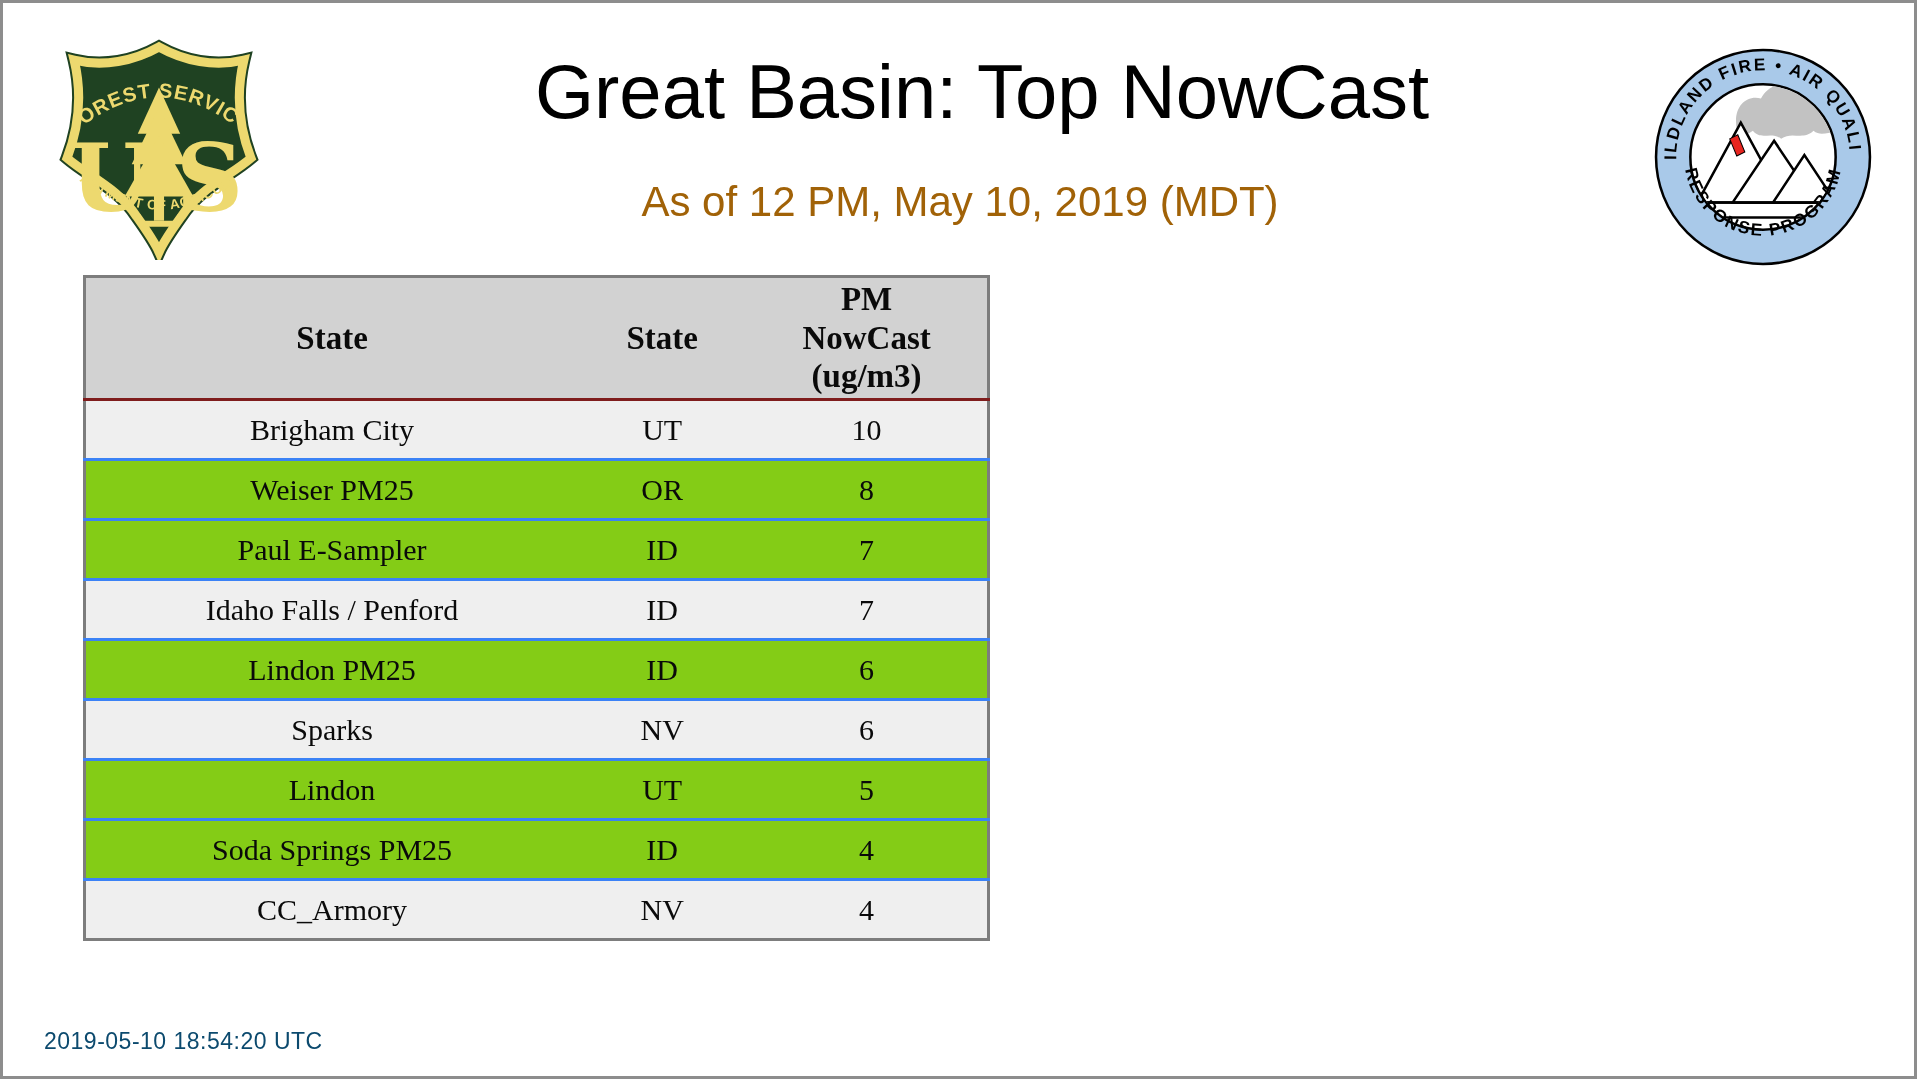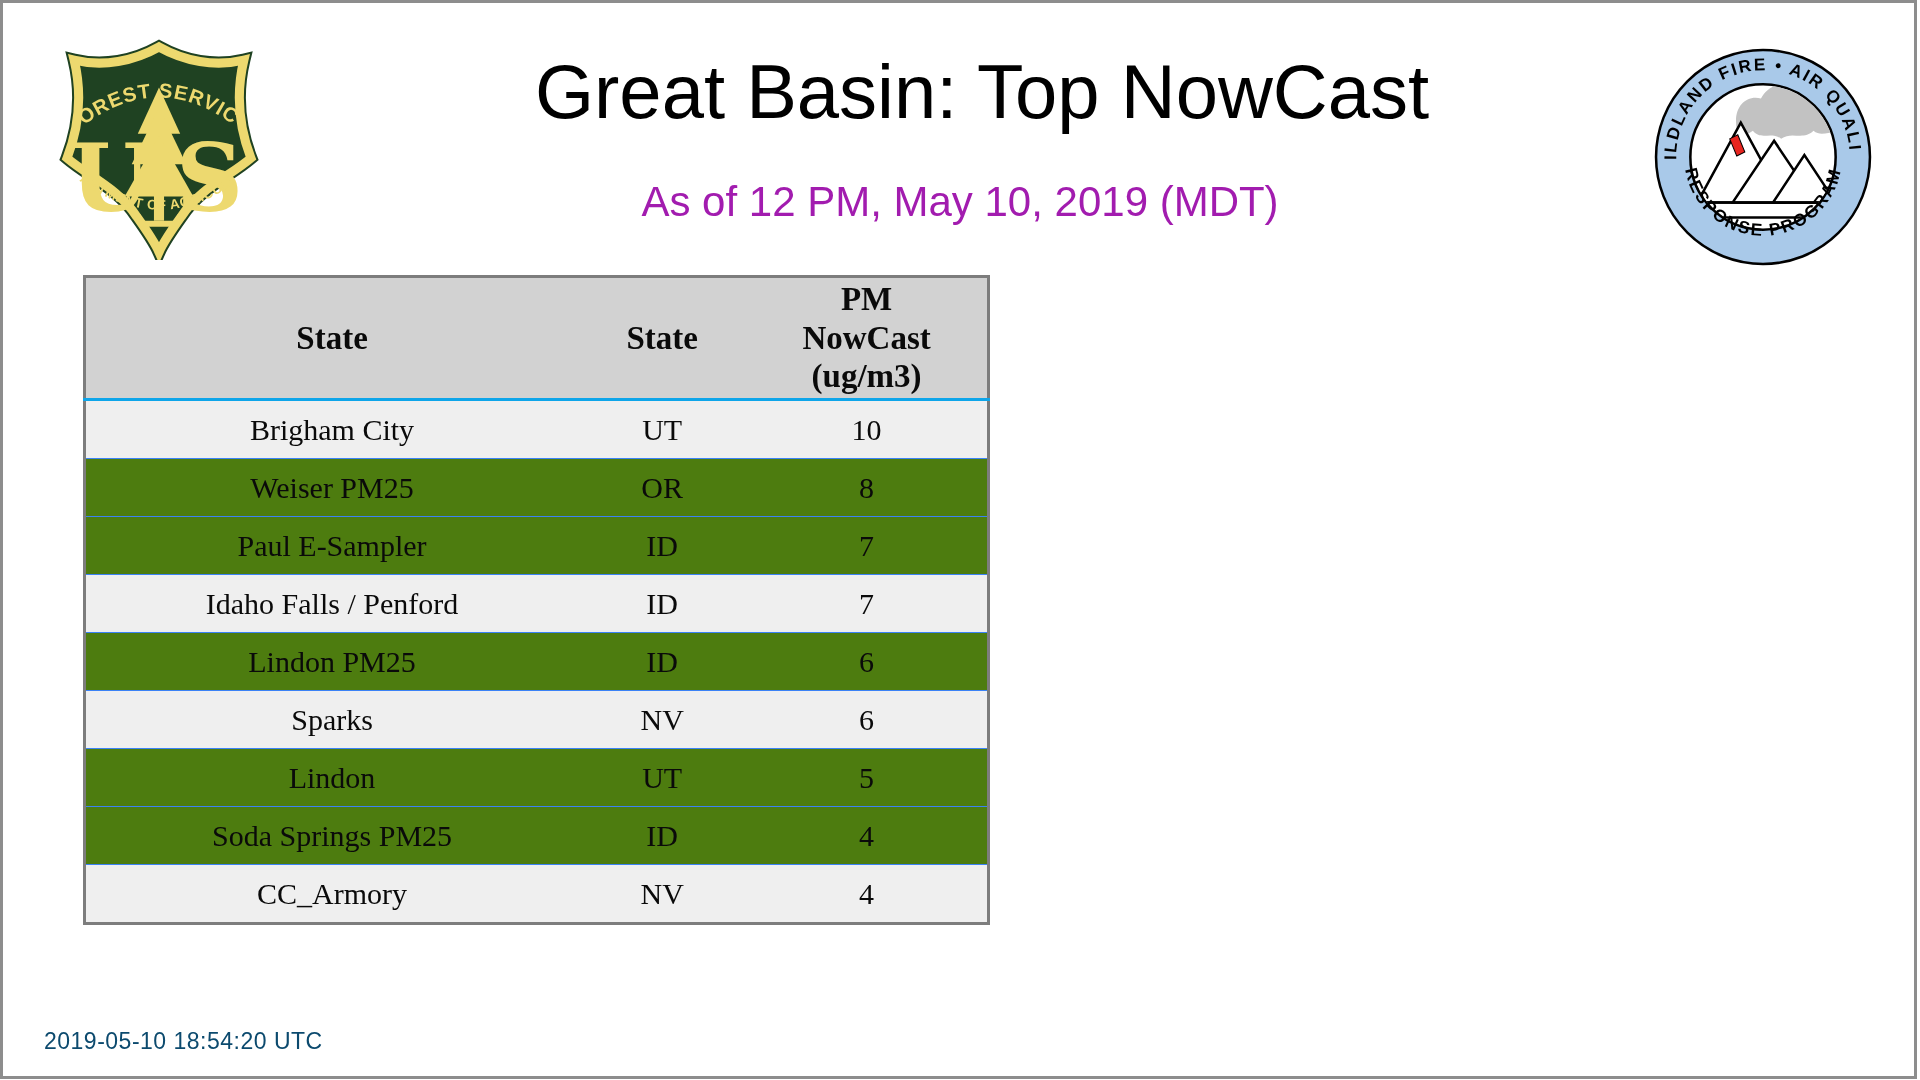--- a/index.html
+++ b/index.html
@@ -10,52 +10,52 @@
   .frame{
     position:absolute;left:0;top:0;width:1917px;height:1079px;
     border:3px solid #8d8d8d;box-sizing:border-box;pointer-events:none;
   }
   .page-title{
     position:absolute;top:48px;left:0;width:100%;text-align:center;
     font-size:76px;font-weight:400;color:#000;letter-spacing:0px;padding-left:22px;
   }
   .page-subtitle{
     position:absolute;top:178px;left:0;width:100%;text-align:center;
-    font-size:42px;font-weight:400;color:#a21caf;
+    font-size:42px;font-weight:400;color:#a16207;
   }
   .usfs-logo{position:absolute;left:58px;top:36px;width:202px;height:224px;}
   .wfaqrp-logo{position:absolute;left:1652px;top:46px;width:222px;height:222px;}
 
   .timestamp{
     position:absolute;left:44px;top:1028px;z-index:1;
     font-size:23px;color:#0c4a6e;letter-spacing:0.5px;
   }
 
   .nowcast-table{
     position:absolute;left:83px;top:275px;width:907px;z-index:2;
     border:3px solid #7d7d7d;box-sizing:border-box;background:#fff;
     border-collapse:collapse;table-layout:fixed;
     font-family:"Liberation Serif","DejaVu Serif",serif;color:#0a0a0a;
   }
   .nowcast-table col.c-site{width:54.6%;}
   .nowcast-table col.c-state{width:18.6%;}
   .nowcast-table col.c-value{width:26.8%;}
   .nowcast-table thead th{
-    background:#d2d2d2;border-bottom:3px solid #0ea5e9;
+    background:#d2d2d2;border-bottom:3px solid #7f1d1d;
     height:120px;vertical-align:middle;text-align:center;
     font-size:33px;font-weight:bold;line-height:1.18;white-space:pre-line;
     padding:0 6px;
   }
   .nowcast-table tbody td{
     height:57px;text-align:center;vertical-align:middle;
     font-size:30px;font-weight:400;padding:0 6px;
-    border-top:1px solid #3b82f6;
+    border-top:3px solid #3b82f6;
   }
   .nowcast-table tbody tr.odd td{background:#efefef;}
-  .nowcast-table tbody tr.even td{background:#4d7c0f;margin-left:44px;}
+  .nowcast-table tbody tr.even td{background:#84cc16;margin-left:44px;}
 </style>
 </head>
 <body>
 
 <div class="frame"></div>
 
 <div class="page-title">Great Basin: Top NowCast</div>
 <div class="page-subtitle">As of 12 PM, May 10, 2019 (MDT)</div>
 
 <svg class="usfs-logo" viewBox="0 0 200 220" aria-hidden="true">

